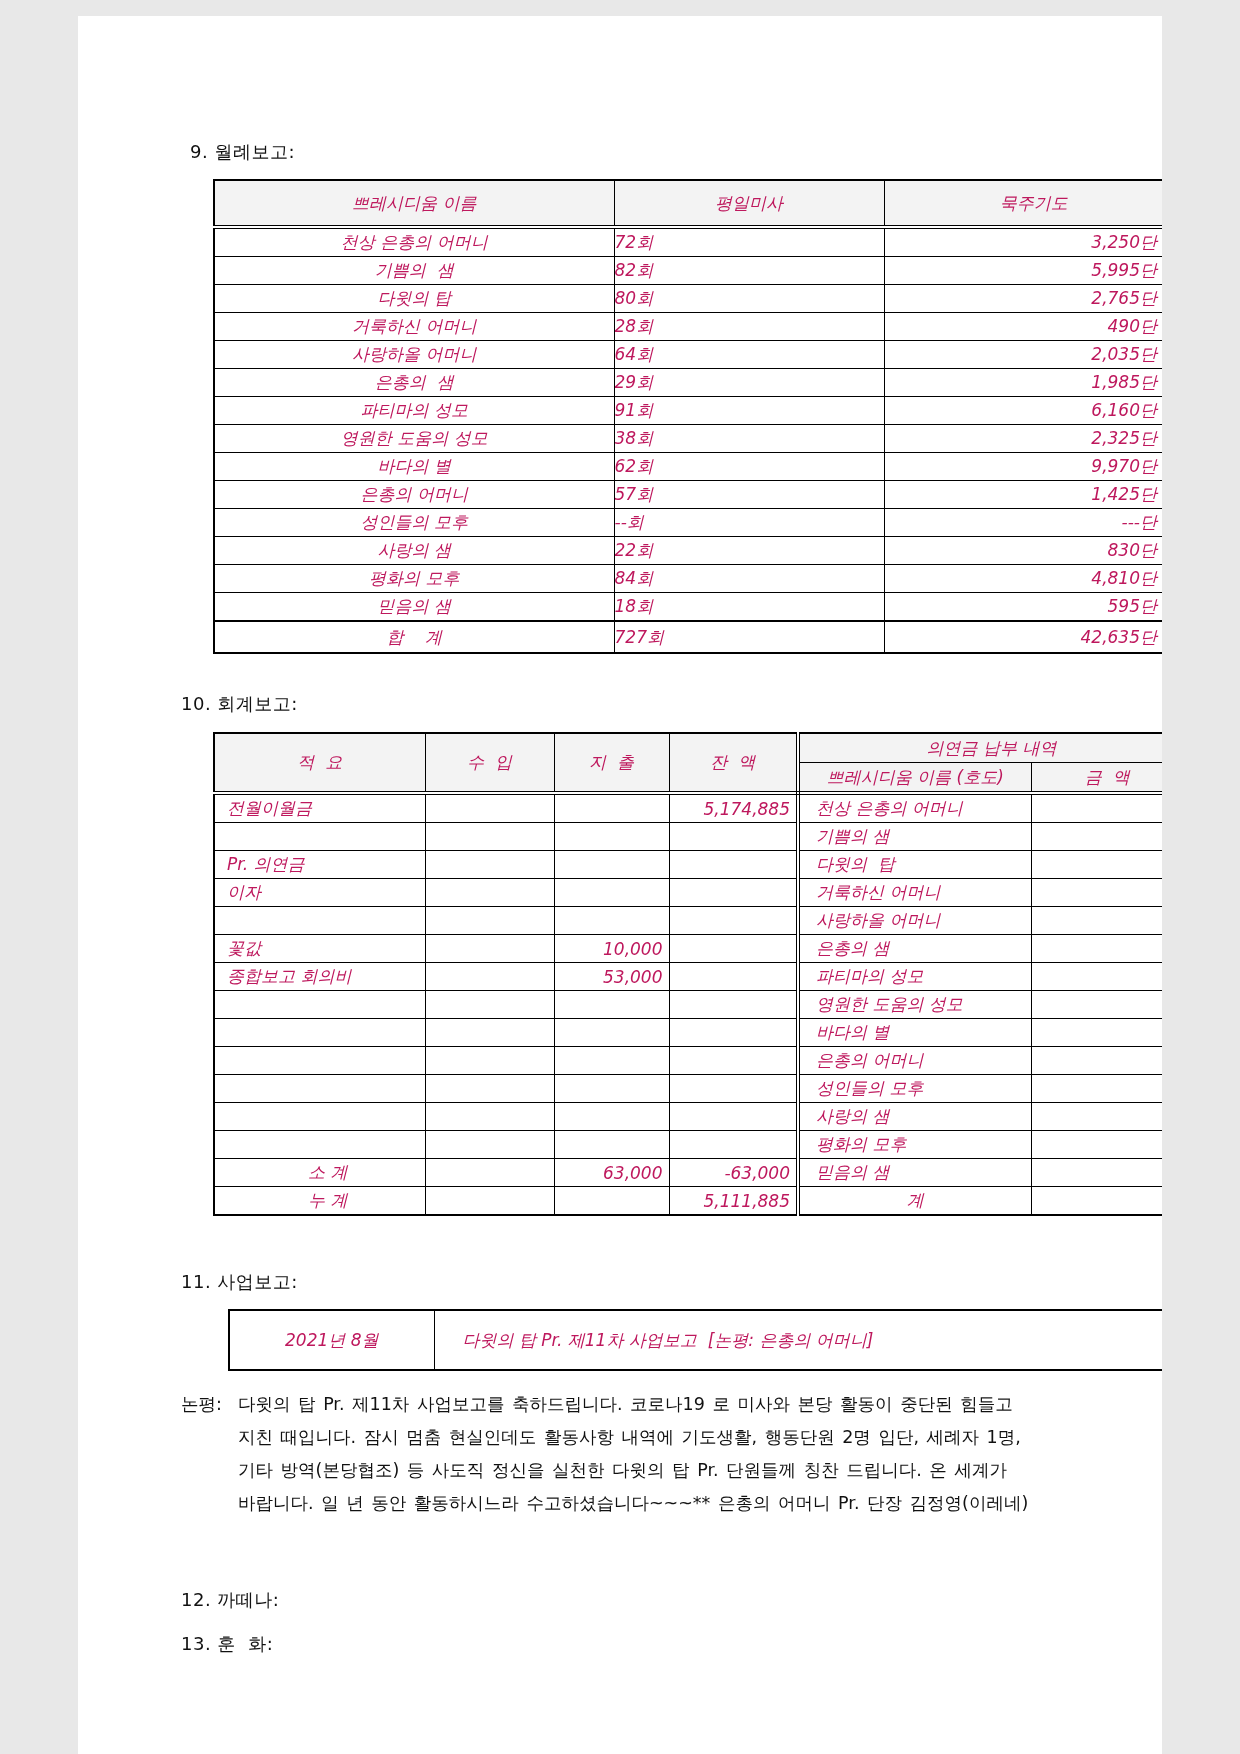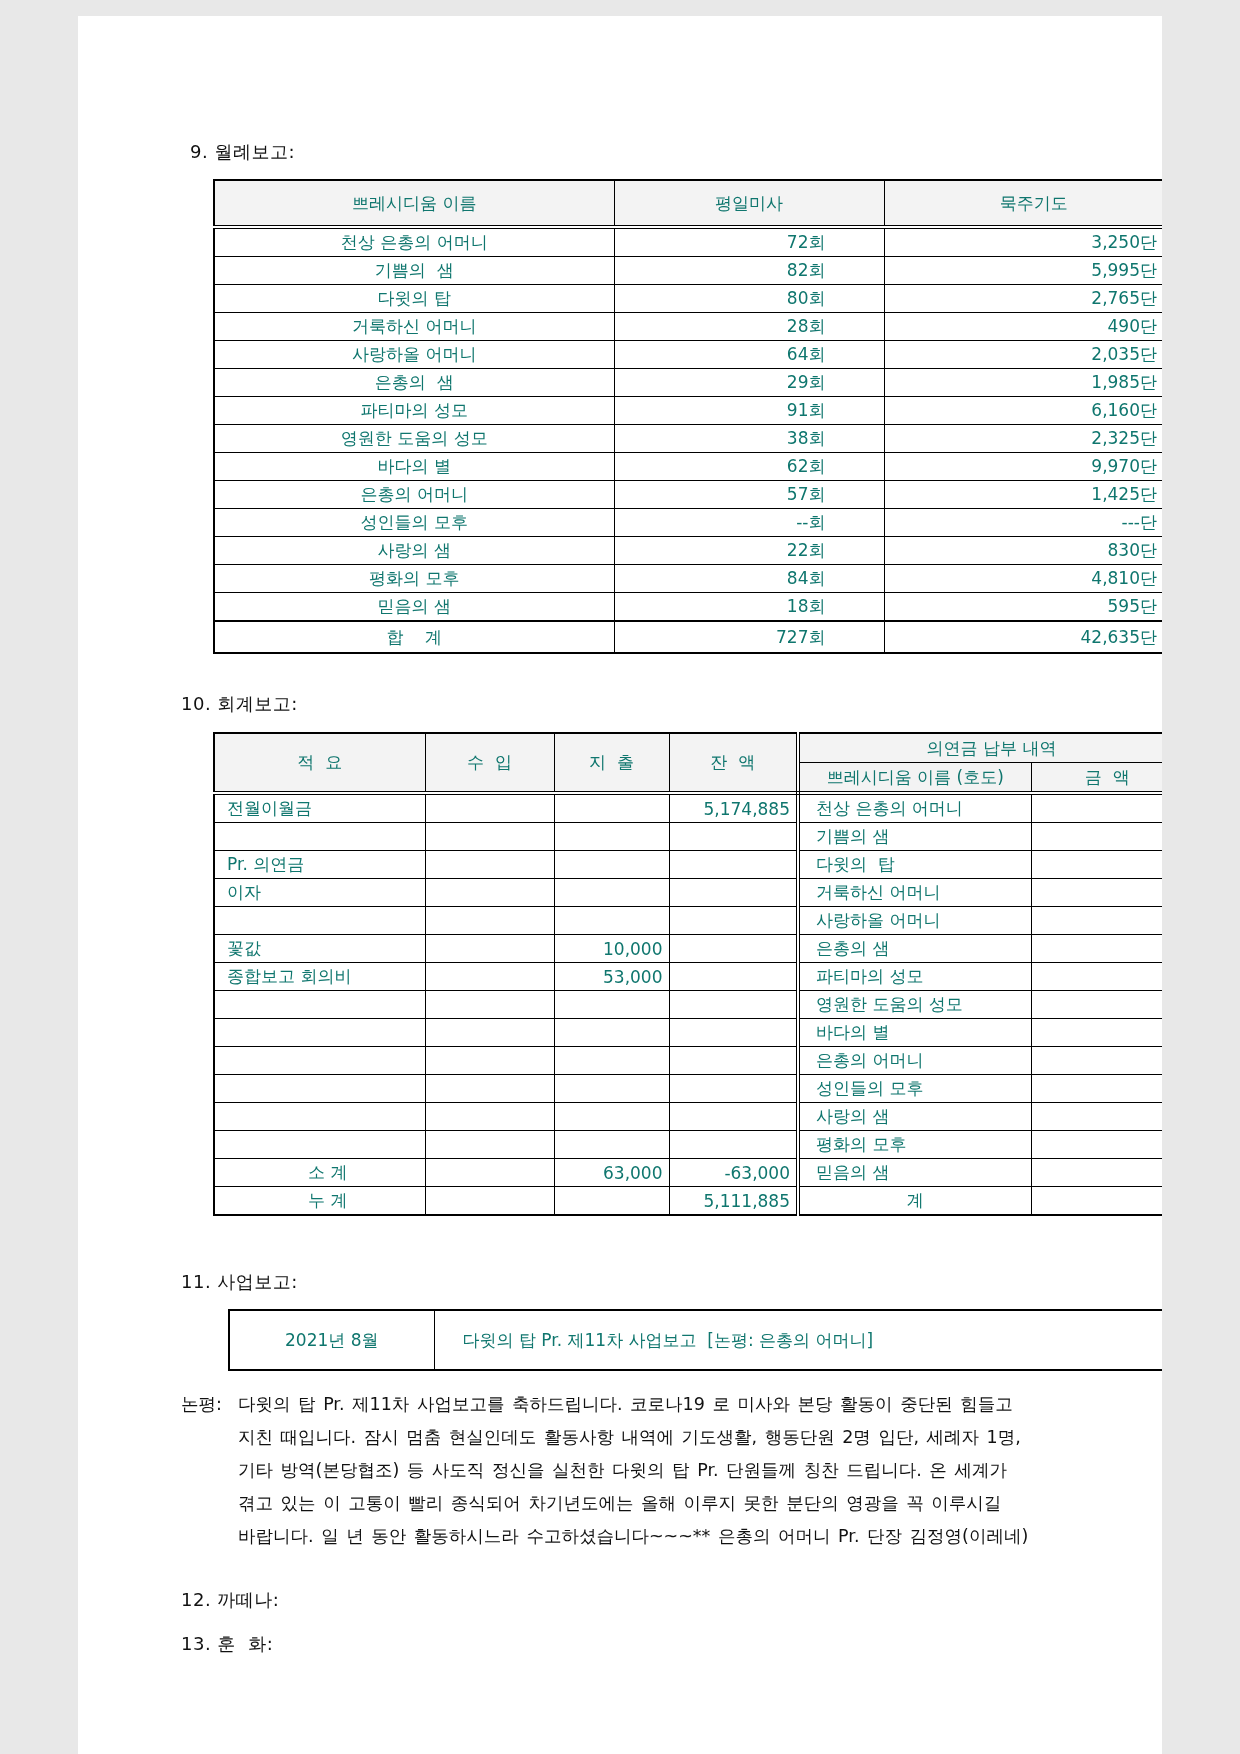--- a/index.html
+++ b/index.html
@@ -3,30 +3,30 @@
 <meta charset="utf-8">
 <style>
   html,body{margin:0;padding:0;background:#e8e8e8;}
   .page{
     position:relative;width:1084px;height:1754px;background:#ffffff;
     margin:16px auto;font-family:"DejaVu Sans","Liberation Sans",sans-serif;
     color:#111111;overflow:hidden;
   }
   .seclabel{position:absolute;font-size:18px;letter-spacing:0.5px;white-space:pre;}
   table{border-collapse:collapse;table-layout:fixed;position:absolute;
-        font-size:17px;color:#0f766e;border:2px solid #000;}
+        font-size:17px;color:#be185d;border:2px solid #000;font-style:italic;}
   th,td{border:1px solid #000;white-space:pre;overflow:hidden;
         padding:0;vertical-align:middle;}
   th{font-weight:normal;background:#f3f3f3;}
 
   
   #t1{left:135px;top:163px;width:970px;}
   #t1 thead th{height:44px;border-bottom:4px double #000;text-align:center;}
   #t1 tbody td{height:27px;text-align:center;}
-  #t1 td.mass{text-align:right;padding-right:58px;}
+  #t1 td.mass{text-align:left;padding-right:58px;}
   #t1 td.rosary{text-align:right;padding-right:26px;}
   #t1 tr.total td{border-top:2px solid #000;height:30px;}
 
   
   #t2{left:135px;top:716px;width:970px;}
   #t2 thead th{text-align:center;}
   #t2 thead tr.tier1 th{height:28px;}
   #t2 thead th.rowspan2{height:58px;}
   #t2 thead tr.tier2 th{height:28px;}
   #t2 thead{border-bottom:4px double #000;}
@@ -313,21 +313,20 @@
       </tr>
     </tbody>
   </table>
 
   <div id="comment">
     <div class="lbl">논평:</div>
     <div class="lines">
       <div class="line">다윗의 탑 Pr. 제11차 사업보고를 축하드립니다. 코로나19 로 미사와 본당 활동이 중단된 힘들고</div>
       <div class="line">지친 때입니다. 잠시 멈춤 현실인데도 활동사항 내역에 기도생활, 행동단원 2명 입단, 세례자 1명,</div>
       <div class="line">기타 방역(본당협조) 등 사도직 정신을 실천한 다윗의 탑 Pr. 단원들께 칭찬 드립니다. 온 세계가</div>
-      <div class="line">겪고 있는 이 고통이 빨리 종식되어 차기년도에는 올해 이루지 못한 분단의 영광을 꼭 이루시길</div>
       <div class="line">바랍니다. 일 년 동안 활동하시느라 수고하셨습니다~~~** 은총의 어머니 Pr. 단장 김정영(이레네)</div>
     </div>
   </div>
 
   <div class="seclabel" style="left:103px;top:1572px;">12. 까떼나:</div>
   <div class="seclabel" style="left:103px;top:1616px;text-align:center;">13. 훈  화:</div>
 
 </div>
 
 </body></html>

